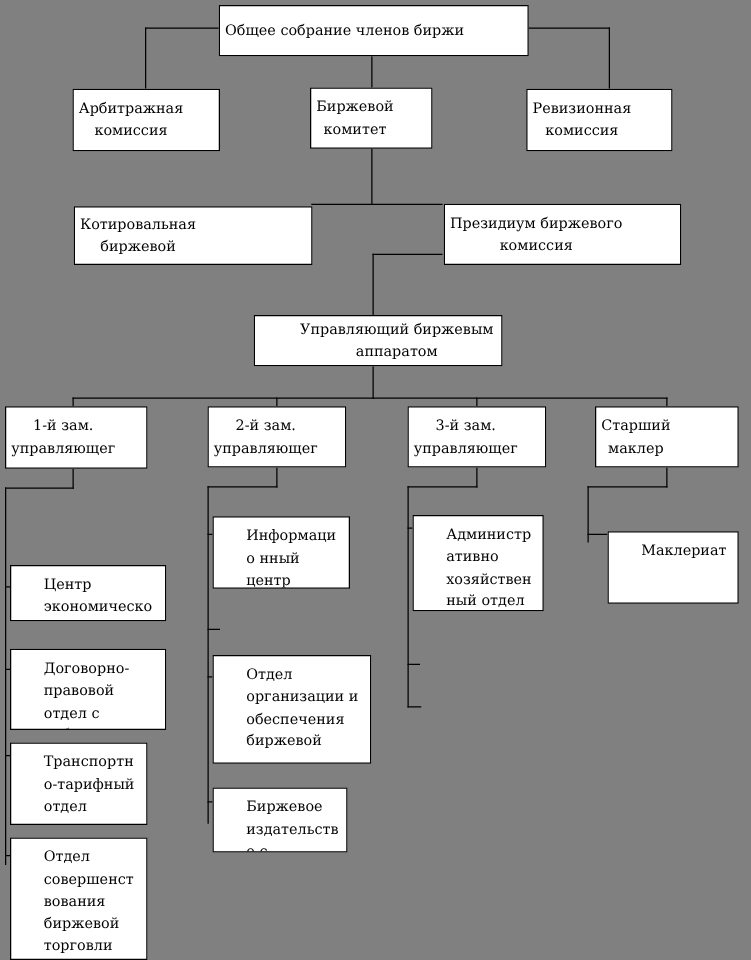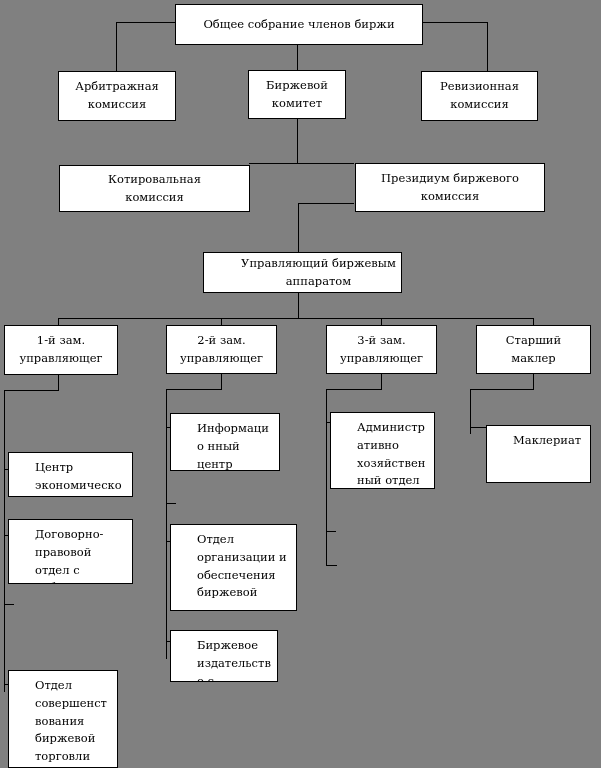--- a/index.html
+++ b/index.html
@@ -27,21 +27,21 @@
   .node .txt {
     display: block;
     font-size: 11.5px;
     line-height: 1.55;
     white-space: pre-wrap;
   }
   
   .node.center {
     display: flex;
     align-items: center;
-    justify-content: center;
+    justify-content: flex-start;
     text-align: center;
     padding: 2px 4px;
   }
   .node.center .txt {
     text-align: center;
   }
   
   .node.leaf {
     padding: 6px 6px 4px 26px;
     text-align: left;
@@ -124,21 +124,21 @@
 комитет</span>
   </div>
 
   <div class="node center" style="left:421px; top:71px; width:117px; height:50px;">
     <span class="txt">Ревизионная
 комиссия</span>
   </div>
 
   <div class="node center" style="left:59px; top:165px; width:191px; height:47px;">
     <span class="txt">Котировальная
-комиссия</span>
+биржевой</span>
   </div>
 
   <div class="node center" style="left:355px; top:163px; width:190px; height:49px;">
     <span class="txt">Президиум биржевого
 комиссия</span>
   </div>
 
   <div class="node center" style="left:203px; top:252px; width:199px; height:41px;padding-left:36px;">
     <span class="txt">Управляющий биржевым
 аппаратом</span>
@@ -165,20 +165,23 @@
   </div>
 
   <div class="node leaf" style="left:8px; top:452px; width:125px; height:45px;">
     <span class="txt">Центр экономическог о анализа</span>
   </div>
 
   <div class="node leaf" style="left:8px; top:519px; width:125px; height:65px;">
     <span class="txt">Договорно-правовой отдел с арбитражем</span>
   </div>
 
+  <div class="node leaf" style="left:8px; top:594px; width:110px; height:66px;">
+    <span class="txt">Транспортно-тарифный отдел</span>
+  </div>
 
   <div class="node leaf" style="left:8px; top:670px; width:110px; height:98px;">
     <span class="txt">Отдел совершенствования биржевой торговли</span>
   </div>
 
   <div class="node leaf" style="left:170px; top:413px; width:110px; height:58px;">
     <span class="txt">Информацио нный центр</span>
   </div>
 
   <div class="node leaf" style="left:170px; top:630px; width:108px; height:52px;">

